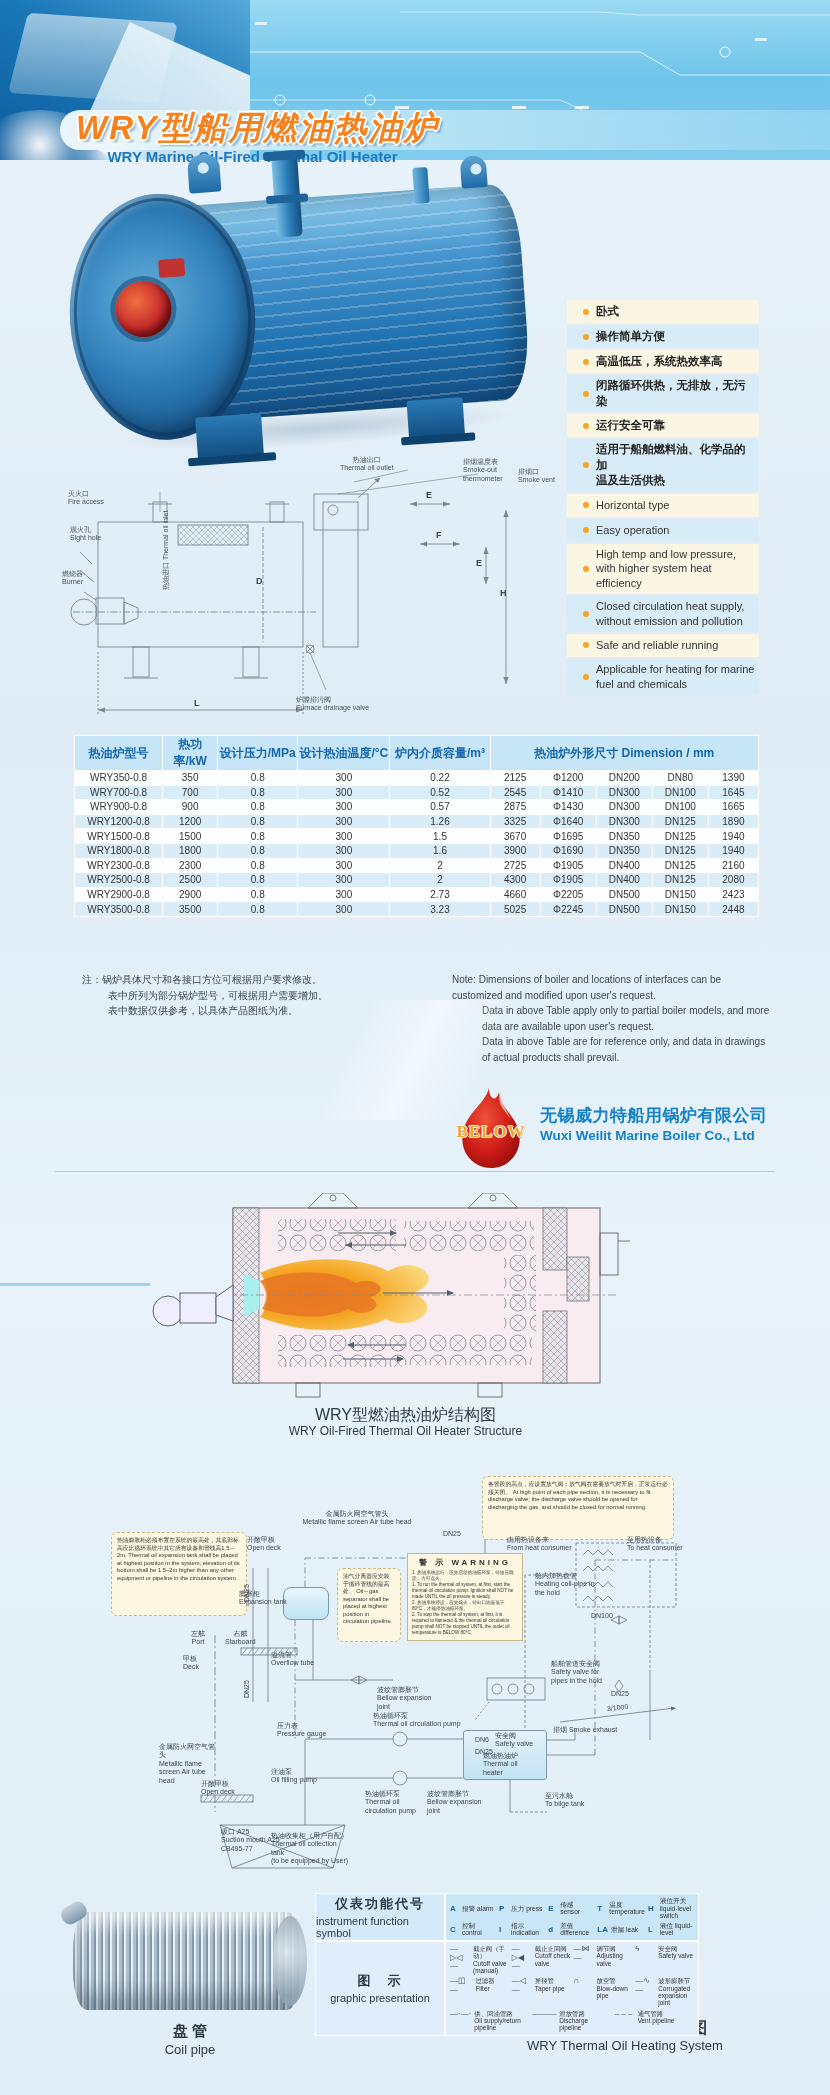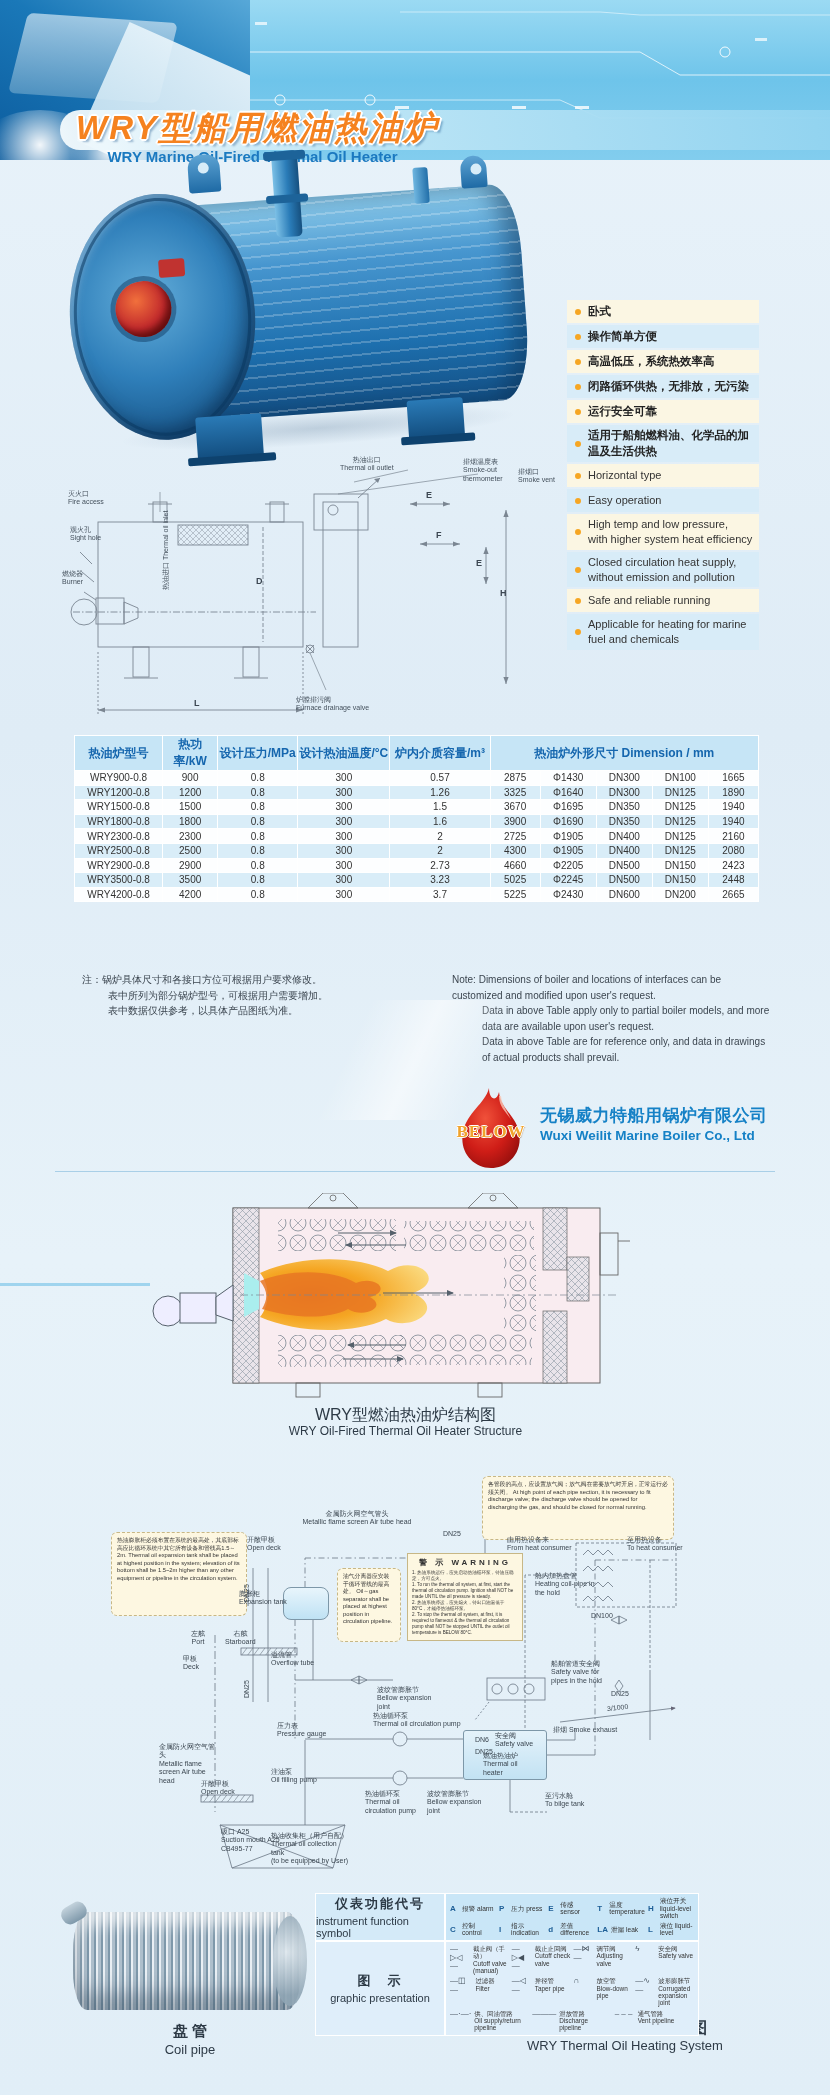--- a/index.html
+++ b/index.html
@@ -49,21 +49,21 @@
 .b-noz1::before{content:"";position:absolute;left:-8px;top:0;width:42px;height:9px;background:#1d6399;border-radius:3px}
 .b-noz1::after{content:"";position:absolute;left:-8px;top:44px;width:42px;height:8px;background:#1d6399;border-radius:3px}
 .b-noz2{position:absolute;left:352px;top:-8px;width:15px;height:36px;border-radius:3px;
   background:linear-gradient(90deg,#6fb6e0,#226fa9)}
 .b-lug{position:absolute;width:32px;height:38px;border-radius:14px 14px 3px 3px;background:linear-gradient(180deg,#5ea4d4,#1e6aa5)}
 .b-lug::after{content:"";position:absolute;left:10px;top:8px;width:11px;height:11px;border-radius:50%;background:#d7ecf8}
 .b-leg{position:absolute;background:linear-gradient(180deg,#2a7ab6,#114b7c);border-radius:3px}
 .b-base{position:absolute;height:8px;background:#0e426e;border-radius:2px}
 
 .features{left:567px;top:300px;width:192px}
-.feat{display:flex;align-items:center;gap:7px;padding:3px 4px 3px 8px;margin-bottom:2px;min-height:23px}
+.feat{display:flex;align-items:center;gap:7px;padding:3px 4px 3px 16px;margin-bottom:2px;min-height:23px}
 .feat:nth-child(odd){background:#fbf6e3}
 .feat:nth-child(even){background:#d8ecf8}
 .bullet{flex:0 0 auto;width:6px;height:6px;border:3.5px solid #f6a623;border-radius:50%;background:#fff}
 .ftxt{font-size:11.5px;line-height:1.35;color:#222;font-weight:bold}
 .feat.en .ftxt{font-weight:normal;color:#333;font-size:11px}
 
 .drawing{left:58px;top:452px;width:510px;height:285px}
 .dlab{position:absolute;font-size:7px;line-height:1.2;color:#44505c}
 .ddim{position:absolute;font-size:9px;font-weight:bold;color:#3c4752}
 .rot90{transform:rotate(-90deg);transform-origin:0 0}
@@ -345,20 +345,44 @@
           <th>热油炉型号</th>
           <th>热功率/kW</th>
           <th>设计压力/MPa</th>
           <th>设计热油温度/°C</th>
           <th>炉内介质容量/m³</th>
           <th colspan="5">热油炉外形尺寸  Dimension / mm</th>
         </tr>
       </thead>
       <tbody>
           <tr>
+            <td>WRY350-0.8</td>
+            <td>350</td>
+            <td>0.8</td>
+            <td>300</td>
+            <td>0.22</td>
+            <td>2125</td>
+            <td>Φ1200</td>
+            <td>DN200</td>
+            <td>DN80</td>
+            <td>1390</td>
+          </tr>
+          <tr>
+            <td>WRY700-0.8</td>
+            <td>700</td>
+            <td>0.8</td>
+            <td>300</td>
+            <td>0.52</td>
+            <td>2545</td>
+            <td>Φ1410</td>
+            <td>DN300</td>
+            <td>DN100</td>
+            <td>1645</td>
+          </tr>
+          <tr>
             <td>WRY900-0.8</td>
             <td>900</td>
             <td>0.8</td>
             <td>300</td>
             <td>0.57</td>
             <td>2875</td>
             <td>Φ1430</td>
             <td>DN300</td>
             <td>DN100</td>
             <td>1665</td>
@@ -439,32 +463,20 @@
             <td>WRY3500-0.8</td>
             <td>3500</td>
             <td>0.8</td>
             <td>300</td>
             <td>3.23</td>
             <td>5025</td>
             <td>Φ2245</td>
             <td>DN500</td>
             <td>DN150</td>
             <td>2448</td>
-          </tr>
-          <tr>
-            <td>WRY4200-0.8</td>
-            <td>4200</td>
-            <td>0.8</td>
-            <td>300</td>
-            <td>3.7</td>
-            <td>5225</td>
-            <td>Φ2430</td>
-            <td>DN600</td>
-            <td>DN200</td>
-            <td>2665</td>
           </tr>
         </tbody>
     </table>
   </div>
 
   <div class="abs notes">
     <div class="note-cn">
       <div>注：锅炉具体尺寸和各接口方位可根据用户要求修改。</div>
       <div class="ind">表中所列为部分锅炉型号，可根据用户需要增加。</div>
       <div class="ind">表中数据仅供参考，以具体产品图纸为准。</div>

